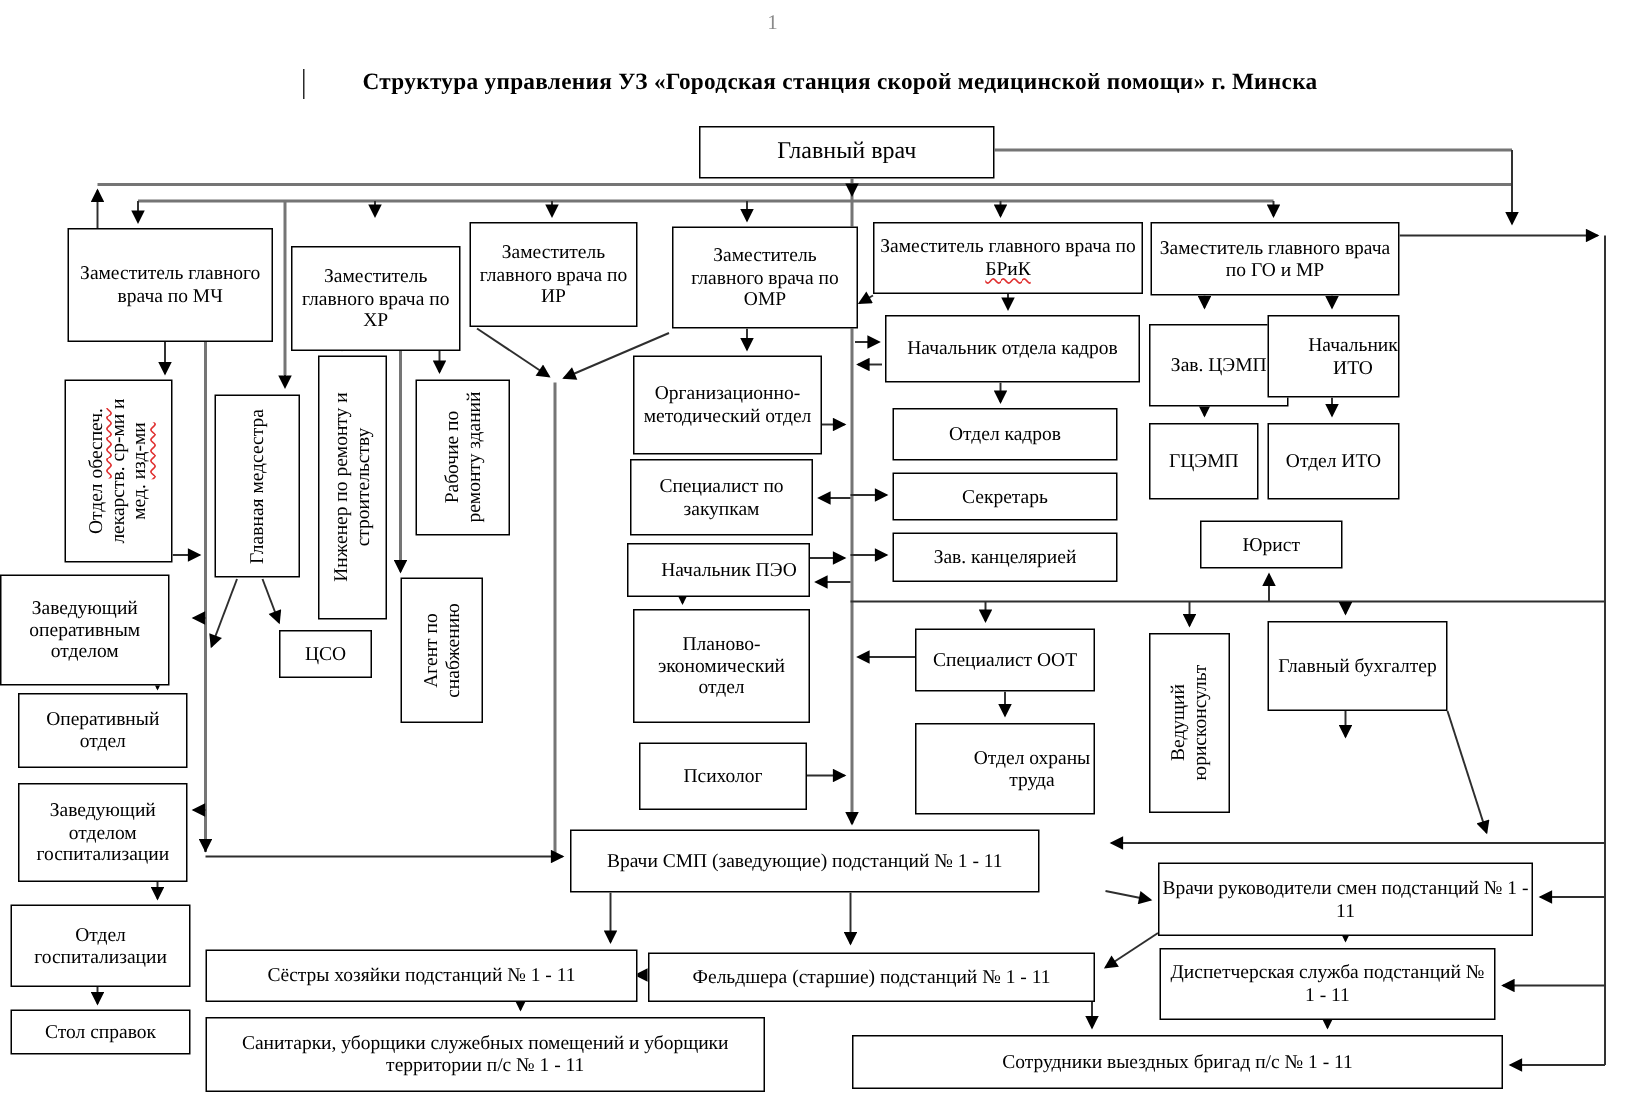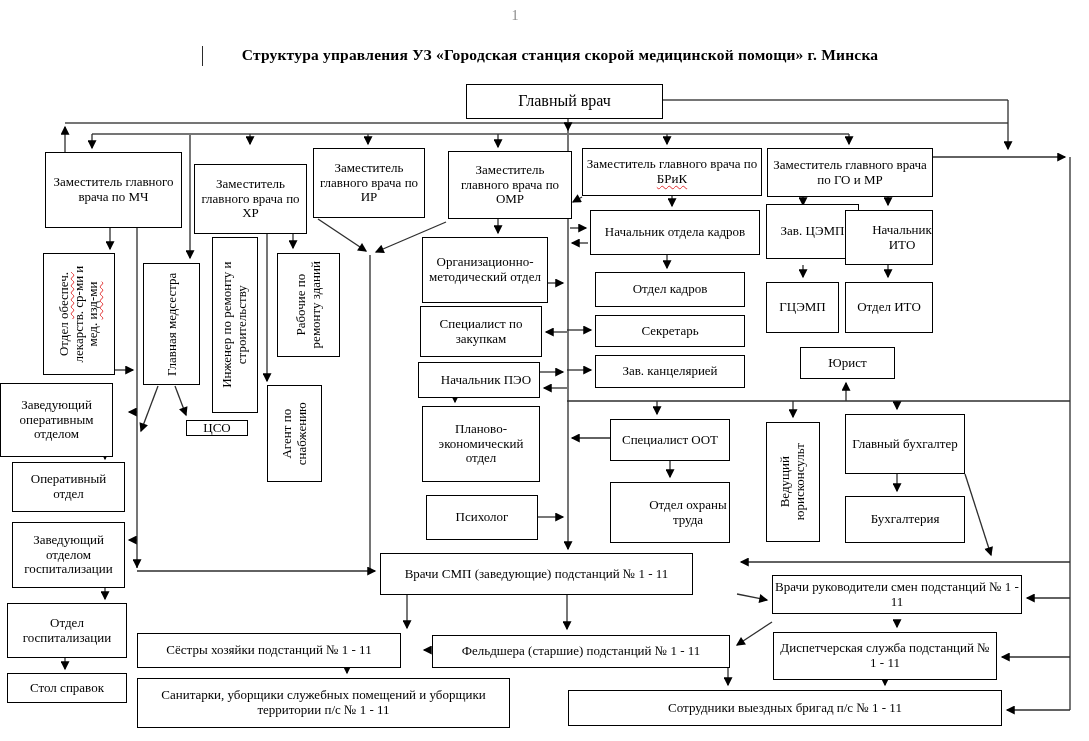--- a/index.html
+++ b/index.html
@@ -147,21 +147,21 @@
   </div>
   <div class="node vert" style="left:143px;top:263px;width:57px;height:122px;">
       <span class="rot" style="width:112px;">Главная медсестра</span>
     </div>
   <div class="node vert" style="left:212px;top:237px;width:46px;height:176px;">
       <span class="rot" style="width:168px;">Инженер по ремонту и строительству</span>
     </div>
   <div class="node vert" style="left:277px;top:253px;width:63px;height:104px;">
       <span class="rot" style="width:96px;">Рабочие по ремонту зданий</span>
     </div>
-  <div class="node" style="left:186px;top:420px;width:62px;height:16px;">
+  <div class="node" style="left:186px;top:420px;width:62px;height:32px;">
       <span>ЦСО</span>
     </div>
   <div class="node vert" style="left:267px;top:385px;width:55px;height:97px;">
       <span class="rot" style="width:90px;">Агент по снабжению</span>
     </div>
 
   <div class="node" style="left:0;top:383px;width:113px;height:74px;">
       <span>Заведующий оперативным отделом</span>
     </div>
   <div class="node" style="left:12px;top:462px;width:113px;height:50px;">
@@ -205,52 +205,49 @@
   <div class="node" style="left:595px;top:355px;width:150px;height:33px;">
       <span>Зав. канцелярией</span>
     </div>
   <div class="node" style="left:610px;top:419px;width:120px;height:42px;">
       <span>Специалист ООТ</span>
     </div>
   <div class="node" style="left:610px;top:482px;width:120px;height:61px;padding-left:38px;">
       <span>Отдел охраны труда</span>
     </div>
 
-  <div class="node" style="left:766px;top:204px;width:93px;height:55px;">
+  <div class="node" style="left:766px;top:216px;width:93px;height:55px;">
       <span>Зав. ЦЭМП</span>
     </div>
   <div class="node" style="left:845px;top:210px;width:88px;height:55px;padding-left:28px;">
       <span>Начальник ИТО</span>
     </div>
   <div class="node" style="left:766px;top:282px;width:73px;height:51px;">
       <span>ГЦЭМП</span>
     </div>
   <div class="node" style="left:845px;top:282px;width:88px;height:51px;">
       <span>Отдел ИТО</span>
     </div>
   <div class="node" style="left:800px;top:347px;width:95px;height:32px;">
       <span>Юрист</span>
     </div>
   <div class="node vert" style="left:766px;top:422px;width:54px;height:120px;">
       <span class="rot" style="width:112px;">Ведущий юрисконсульт</span>
     </div>
   <div class="node" style="left:845px;top:414px;width:120px;height:60px;">
       <span>Главный бухгалтер</span>
     </div>
-  <div class="node" style="left:845px;top:496px;width:120px;height:47px;">
-      <span>Бухгалтерия</span>
-    </div>
 
   <div class="node" style="left:380px;top:553px;width:313px;height:42px;">
       <span>Врачи СМП (заведующие) подстанций № 1 - 11</span>
     </div>
-  <div class="node" style="left:772px;top:575px;width:250px;height:39px;">
+  <div class="node" style="left:772px;top:575px;width:250px;height:49px;">
       <span>Врачи руководители смен подстанций № 1 - 11</span>
     </div>
-  <div class="node" style="left:137px;top:633px;width:264px;height:35px;">
+  <div class="node" style="left:137px;top:633px;width:288px;height:35px;">
       <span>Сёстры хозяйки подстанций № 1 - 11</span>
     </div>
   <div class="node" style="left:432px;top:635px;width:298px;height:33px;">
       <span>Фельдшера (старшие) подстанций № 1 - 11</span>
     </div>
   <div class="node" style="left:773px;top:632px;width:224px;height:48px;">
       <span>Диспетчерская служба подстанций № 1 - 11</span>
     </div>
   <div class="node" style="left:137px;top:678px;width:373px;height:50px;">
       <span>Санитарки, уборщики служебных помещений и уборщики территории п/с № 1 - 11</span>

